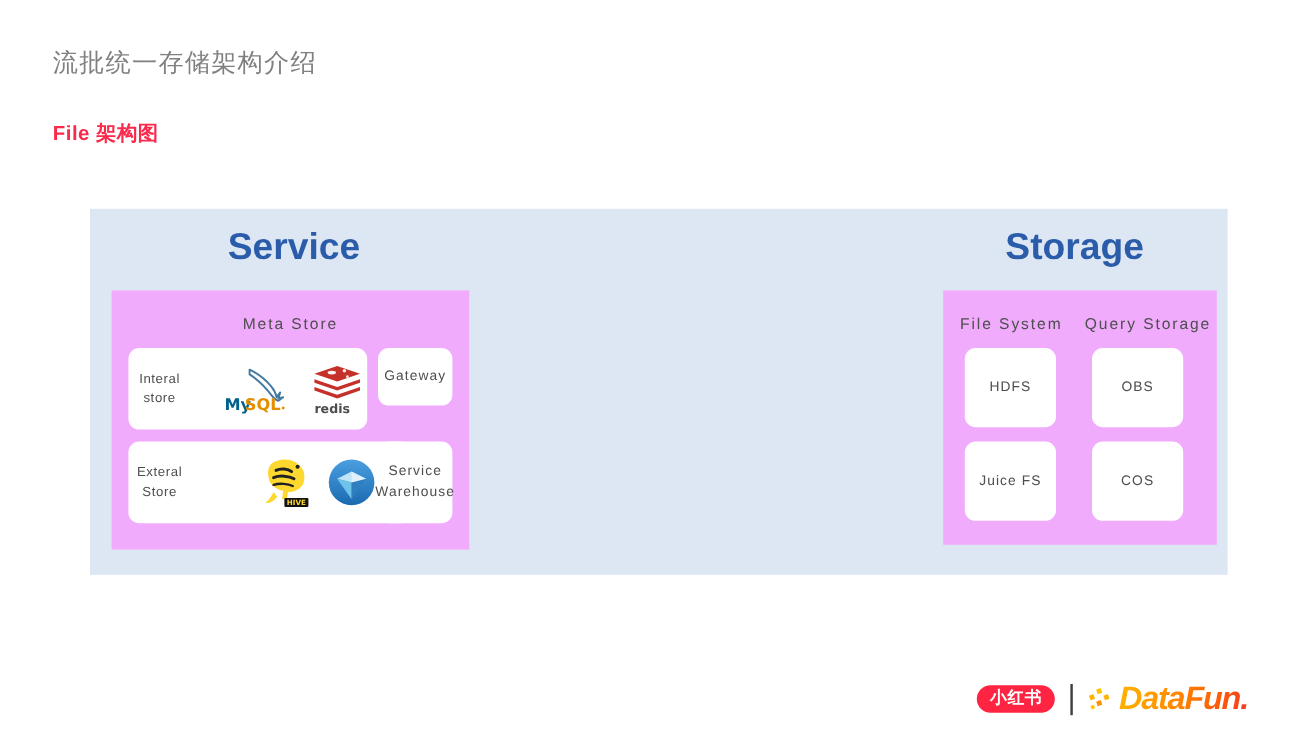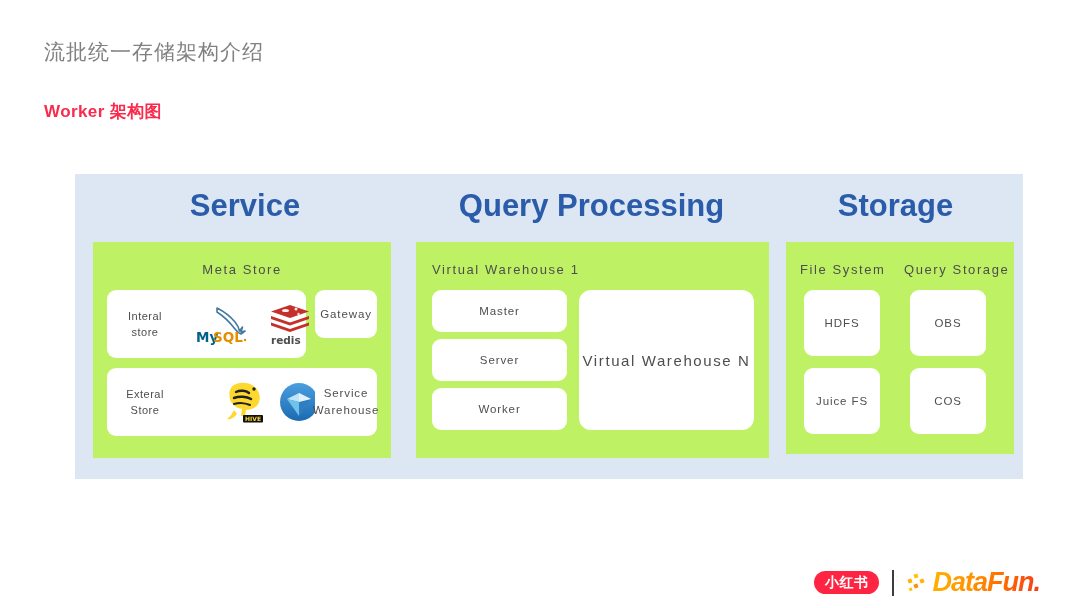--- a/index.html
+++ b/index.html
@@ -71,21 +71,21 @@
     text-align: center;
     font-size: 31px;
     font-weight: bold;
     color: #2a5caa;
     letter-spacing: 0px;
   }
 
   
   .panel {
     position: absolute;
-    background: #bef264;
+    background: #f0abfc;
   }
   .panel-service  { left: 18px;  top: 68px; width: 298px; height: 216px; }
   .panel-query    { left: 13px;  top: 68px; width: 353px; height: 216px; }
   .panel-storage  { left: 18px;  top: 68px; width: 228px; height: 212px; }
 
   .panel-label {
     position: absolute;
     font-size: 13px;
     color: #4e4e4e;
     letter-spacing: 1.6px;
@@ -112,21 +112,21 @@
   .card-text-lg {
     font-size: 15px;
     color: #4e4e4e;
     letter-spacing: 1.6px;
     text-align: center;
   }
 
   
   .store-card {
     justify-content: flex-start;
-    padding-left: 12px;
+    padding-left: 0;
     gap: 24px;
   }
   .store-label {
     font-size: 11px;
     color: #4e4e4e;
     line-height: 1.5;
     letter-spacing: 0.5px;
     width: 52px;
     text-align: center;
     flex: 0 0 auto;
@@ -183,21 +183,21 @@
     background-clip: text;
     color: transparent;
     line-height: 1;
   }
 </style>
 </head>
 <body>
 
 <div class="slide-title">流批统一存储架构介绍</div>
 
-<div class="slide-subtitle">Worker 架构图</div>
+<div class="slide-subtitle">File 架构图</div>
 
 <div class="diagram">
   <div class="columns">
 
     <div class="column col-service">
       <div class="col-heading">Service</div>
 
       <div class="panel panel-service">
         <div class="panel-label" style="left:0; top:20px; width:100%; text-align:center;">Meta Store</div>
 
@@ -277,43 +277,20 @@
 
         <div class="card" style="left:222px; top:126px; width:62px; height:68px;">
           <div class="card-text">
             <span>Service</span><br>
             <span>Warehouse</span>
           </div>
         </div>
       </div>
     </div>
 
-    <div class="column col-query">
-      <div class="col-heading">Query Processing</div>
-
-      <div class="panel panel-query">
-        <div class="panel-label" style="left:16px; top:20px;">Virtual Warehouse 1</div>
-
-        <div class="card" style="left:16px; top:48px; width:135px; height:42px;">
-          <div class="card-text">Master</div>
-        </div>
-
-        <div class="card" style="left:16px; top:97px; width:135px; height:42px;">
-          <div class="card-text">Server</div>
-        </div>
-
-        <div class="card" style="left:16px; top:146px; width:135px; height:42px;">
-          <div class="card-text">Worker</div>
-        </div>
-
-        <div class="card" style="left:163px; top:48px; width:175px; height:140px; border-radius:12px;">
-          <div class="card-text-lg">Virtual  Warehouse  N</div>
-        </div>
-      </div>
-    </div>
 
     <div class="column col-storage">
       <div class="col-heading">Storage</div>
 
       <div class="panel panel-storage">
         <div class="panel-label" style="left:14px; top:20px;">File System</div>
         <div class="panel-label" style="left:118px; top:20px;">Query Storage</div>
 
         <div class="card" style="left:18px; top:48px; width:76px; height:66px;">
           <div class="card-text">HDFS</div>

